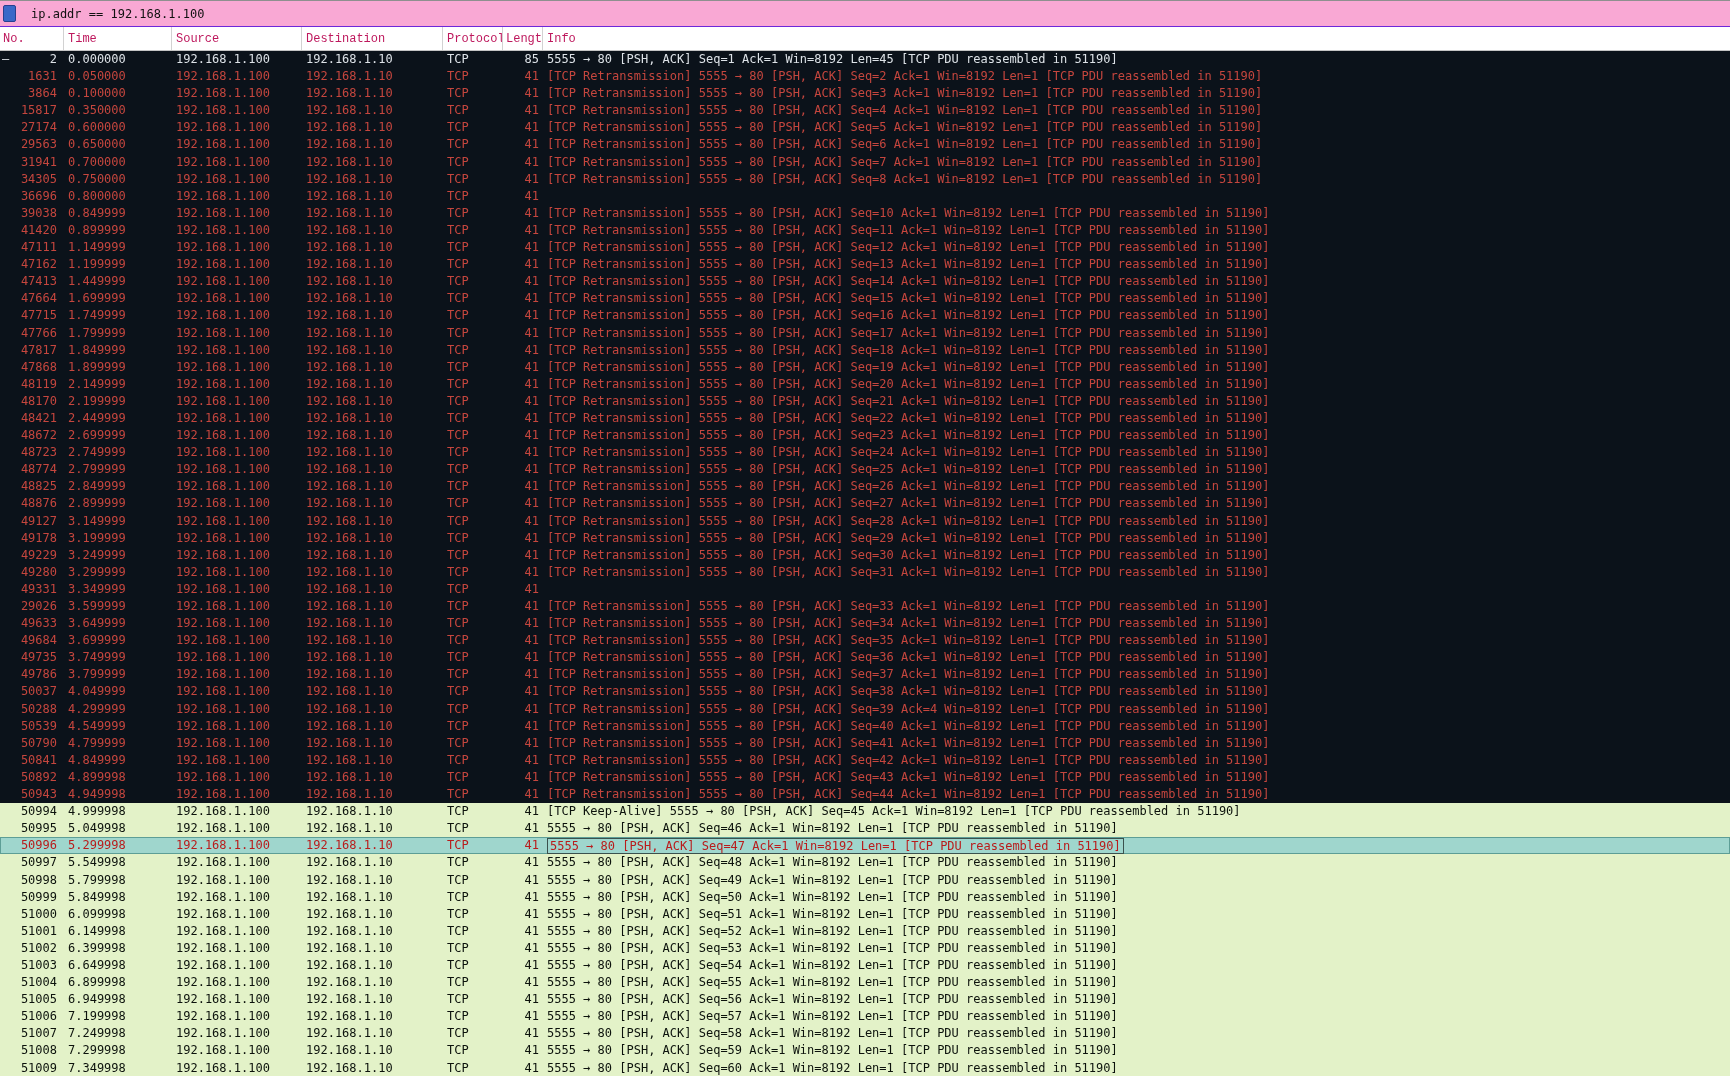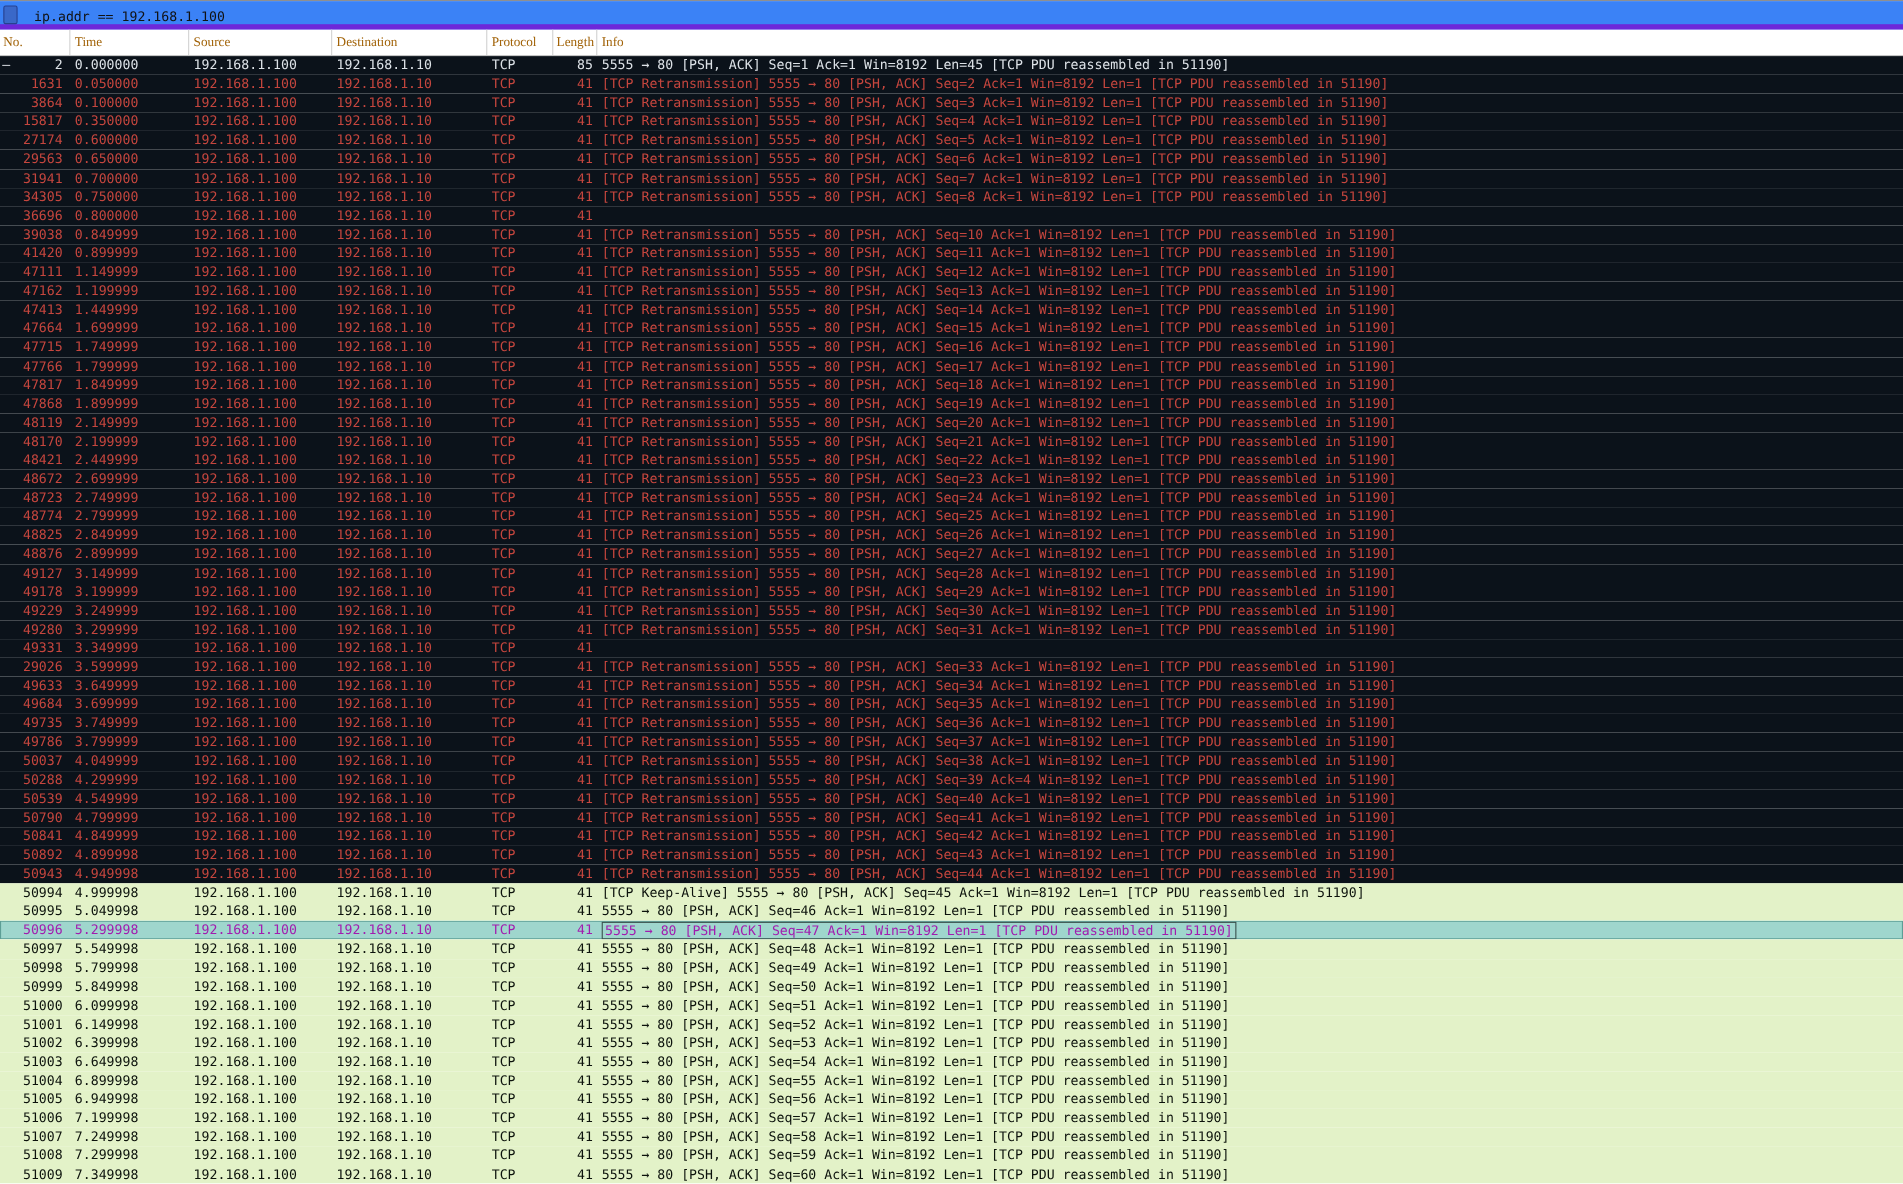--- a/index.html
+++ b/index.html
@@ -1,46 +1,46 @@
 <!DOCTYPE html>
 <html style="--accent-blue: #3a68c8; --bad-bg: #0b121a; --bad-fg: #c5463e; --first-fg: #dde2e7; --ok-bg: #e3f2c8; --ok-fg: #0c120c; --sel-bg: #9fd6cd; --sel-border: #5d9e96;"><head>
 <meta charset="utf-8">
 <style>
   *{box-sizing:border-box;margin:0;padding:0}
   html,body{width:1730px;height:1076px;overflow:hidden;background:#fff}
   body{font-family:"DejaVu Sans Mono","Liberation Mono",monospace}
   .window{width:1730px;height:1076px;border-top:1px solid #8f8f8f;display:flex;flex-direction:column;background:#fff}
 
   
-  .filter-bar{height:26px;min-height:26px;background:#3b82f6;border-bottom:5px solid #6d28d9;display:flex;align-items:flex-end;padding-left:3px}
+  .filter-bar{height:26px;min-height:26px;background:#f9a8d4;border-bottom:1px solid #6d28d9;display:flex;align-items:center;padding-left:3px}
   .filter-icon{width:13px;height:17px;background:var(--accent-blue,#3a68c8);border-radius:2px;display:inline-block;border:1px solid #27408f}
   .filter-text{margin-left:15px;font-size:12px;color:#111;white-space:nowrap}
 
   
-  .header{height:24px;min-height:24px;background:#ffffff;border-bottom:1px solid #c4c4c4;display:flex;font-family:Liberation Serif, serif;font-size:12px;color:#a16207}
+  .header{height:24px;min-height:24px;background:#ffffff;border-bottom:1px solid #c4c4c4;display:flex;font-family:Liberation Mono, monospace;font-size:12px;color:#be185d}
   .hcell{border-right:1px solid #d2d2d2;display:flex;align-items:center;overflow:hidden;white-space:nowrap;padding-left:3px}
   .hcell.col-info{flex:1;border-right:none}
   .hlabel{white-space:nowrap}
 
   
   .list{flex:1;overflow:hidden;background:#fff}
   .row{display:flex;height:17.1px;line-height:17.2px;font-size:12px;white-space:nowrap;position:relative}
   .cell{overflow:hidden;display:block}
   .col-no{width:64px;text-align:right;padding-right:7px}
   .col-time{width:108px;padding-left:4px}
   .col-src{width:130px;padding-left:4px}
   .col-dst{width:141px;padding-left:4px}
   .col-proto{width:60px;padding-left:4px}
   .col-len{width:40px;text-align:right;padding-right:4px}
   .col-info{flex:1;padding-left:4px}
 
   .row.first{background:var(--bad-bg,#0b121a);color:var(--first-fg,#dde2e7)}
   .row.bad{background:var(--bad-bg,#0b121a);color:var(--bad-fg,#c5463e)}
   .row.ok{background:var(--ok-bg,#e3f2c8);color:var(--ok-fg,#0c120c)}
-  .row.selected{background:var(--sel-bg,#9fd6cd);color:#a21caf;box-shadow:inset 0 0 0 1px var(--sel-border,#5d9e96)}
+  .row.selected{background:var(--sel-bg,#9fd6cd);color:#b91c1c;box-shadow:inset 0 0 0 1px var(--sel-border,#5d9e96)}
   .row.selected .info-text{display:inline-block;border:1px solid #3a514d;line-height:14px;padding:0 2px;margin-top:1px}
   .marker{position:absolute;left:2px;top:0;color:inherit}
 </style>
 </head>
 <body>
 
 <div class="window">
 
   <div class="filter-bar">
     <span class="filter-icon"></span>

